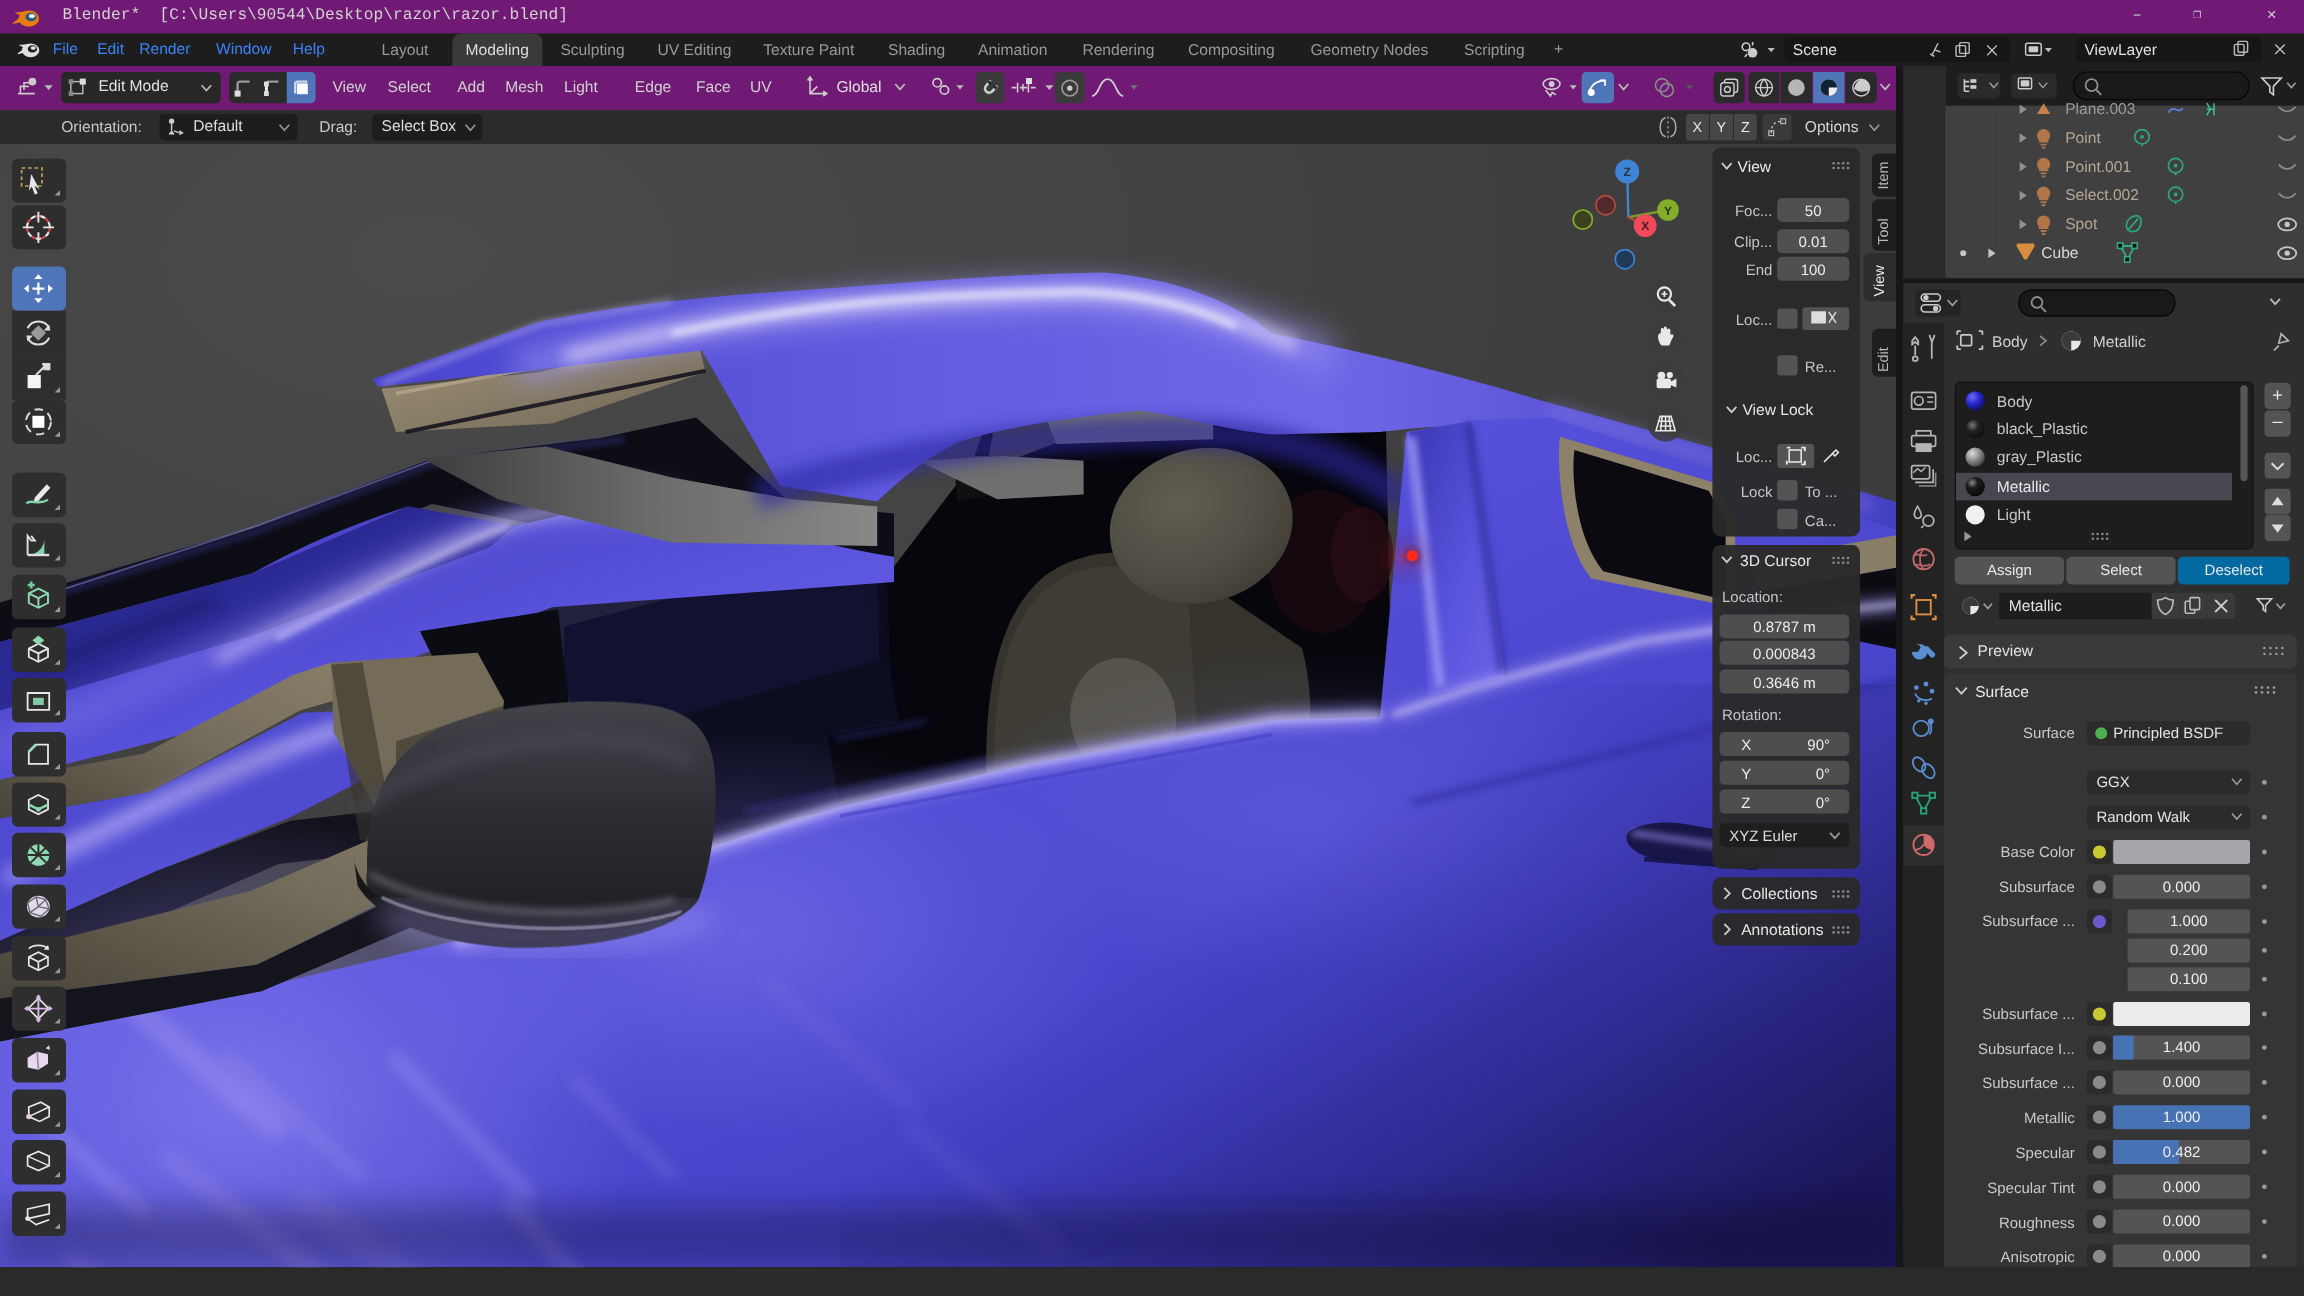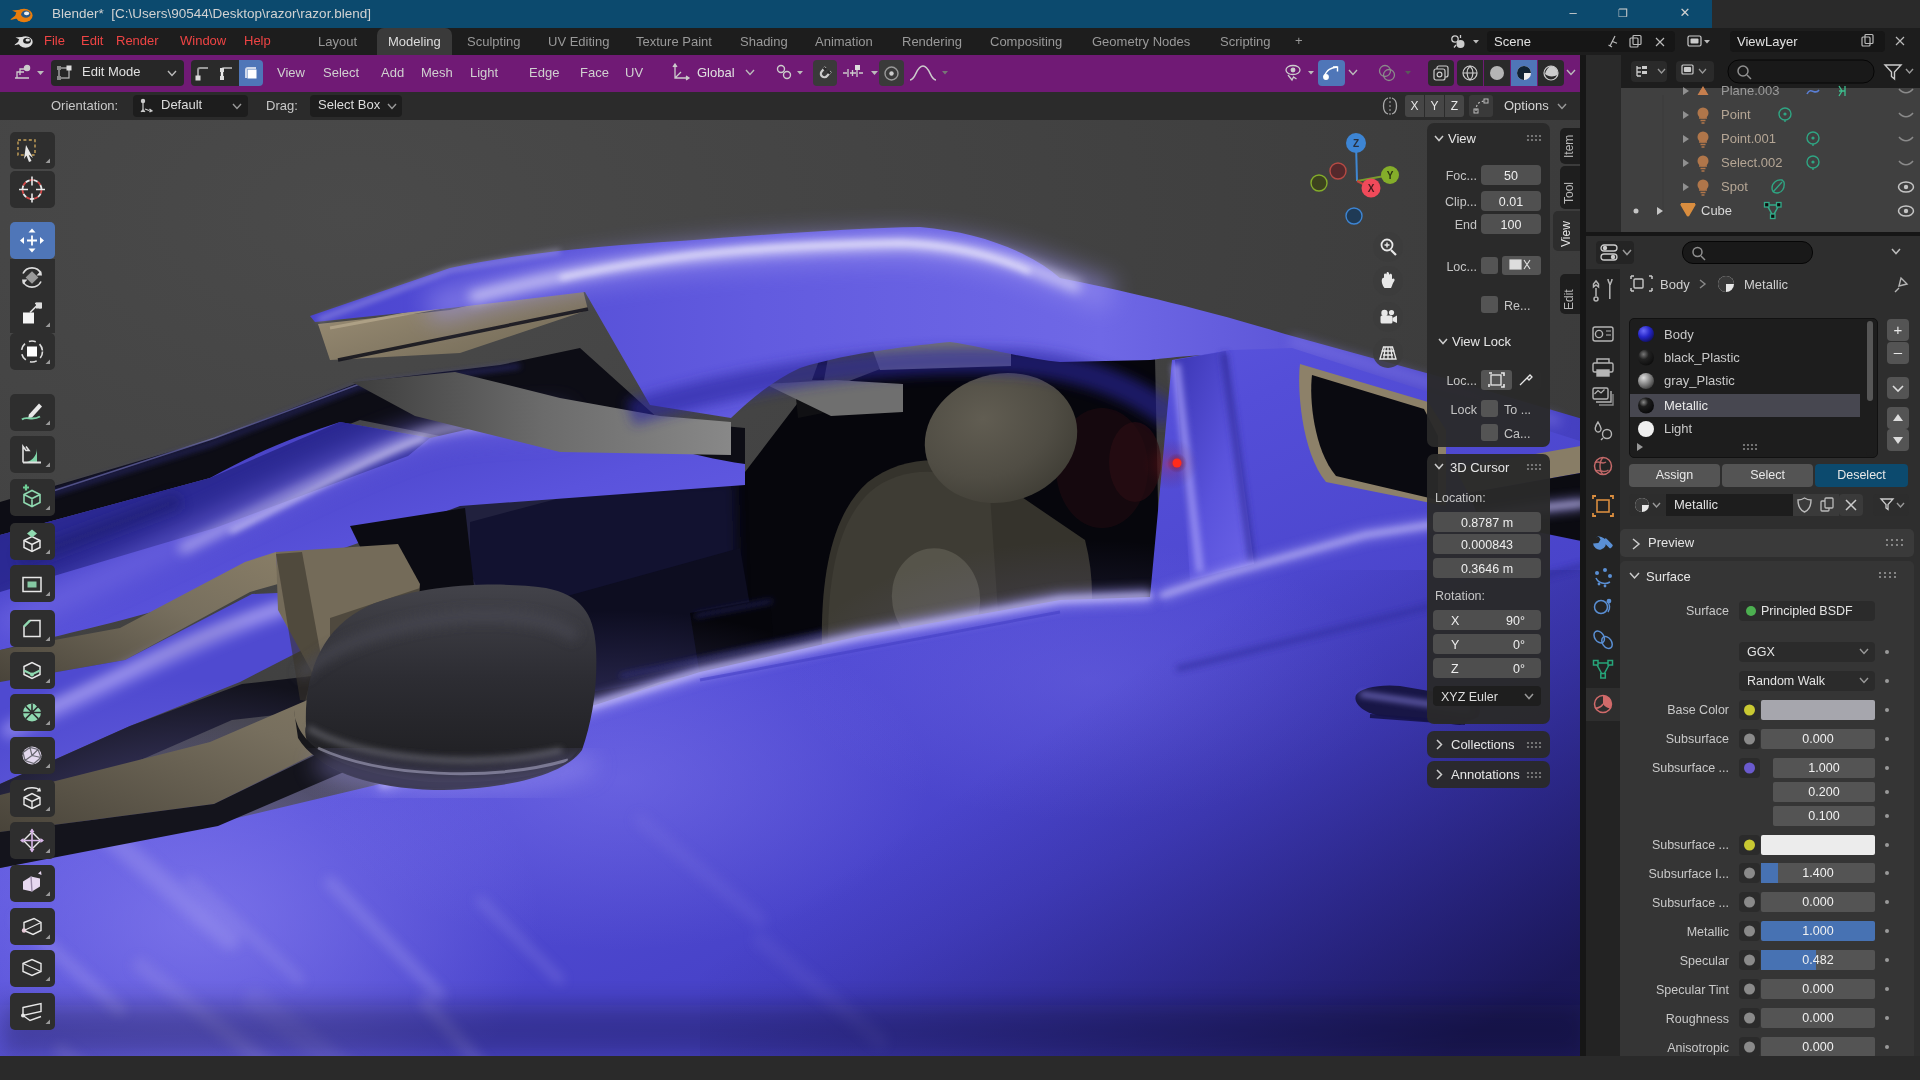--- a/index.html
+++ b/index.html
@@ -1,26 +1,26 @@
 <!DOCTYPE html>
 <html><head>
 <meta charset="utf-8">
 <style>
   * { margin:0; padding:0; box-sizing:border-box; }
   html,body { width:1920px; height:1080px; overflow:hidden; background:#000; }
   body { font-family:"Liberation Sans", sans-serif; color:#c9c9c9; font-size:13px; }
   #app { position:absolute; top:0; left:0; width:1920px; height:1080px; background:#2a2a2a; }
   .abs { position:absolute; }
   
-  #titlebar { position:absolute; top:0; left:0; width:1712px; height:28px; background:#0c4a6e; }
+  #titlebar { position:absolute; top:0; left:0; width:1920px; height:28px; background:#701a75;font-family:Liberation Mono, monospace; }
   #titlebar .title { position:absolute; left:52px; top:6px; color:#d2d2d2; font-size:13.5px; }
   .winbtn { position:absolute; top:0; width:46px; height:28px; color:#cfcfcf; text-align:center; line-height:26px; font-size:13px; }
   
   #topbar { position:absolute; top:28px; left:0; width:1920px; height:27px; background:#1d1d1d; }
-  .menu { position:absolute; top:5px; color:#ef4444; font-size:13px; }
+  .menu { position:absolute; top:5px; color:#3b82f6; font-size:13px; }
   .wtab { position:absolute; top:0; height:27px; line-height:28px; color:#999; font-size:13px; border-radius:7px 7px 0 0; }
   .wtab.active { background:#3a3a3a; color:#ddd; }
   
   #vhead { position:absolute; top:55px; left:0; width:1586px; height:37px; background:#701a75; }
   #vsub  { position:absolute; top:92px; left:0; width:1586px; height:28px; background:#2b2b2b; }
   .hmenu { position:absolute; top:10px; color:#d0d0d0; font-size:13px; }
   
   #viewport { position:absolute; top:120px; left:0; width:1586px; height:936px; overflow:hidden; background:#3d3d3d; }
   
   #status { position:absolute; top:1056px; left:0; width:1920px; height:24px; background:#202020; color:#8e8e8e; }
@@ -1212,21 +1212,21 @@
         <rect width="22" height="22" rx="4" fill="#545454"></rect>
         <path d="M11 7 l5 7 h-10 Z" fill="#ddd"></path>
       </svg>
     <svg class="abs" style="left:301px;top:193px" width="22" height="22" viewBox="0 0 22 22">
         <rect width="22" height="22" rx="4" fill="#545454"></rect>
         <path d="M11 15 l5 -7 h-10 Z" fill="#ddd"></path>
       </svg>
 
     <div class="abs field2" style="left:43px;top:228px;width:91px;height:23px;background:#545454;line-height:23px">Assign</div>
     <div class="abs field2" style="left:136px;top:228px;width:91px;height:23px;background:#545454;line-height:23px">Select</div>
-    <div class="abs field2" style="left:229px;top:228px;width:93px;height:23px;background:#0c4a6e;line-height:23px">Deselect</div>
+    <div class="abs field2" style="left:229px;top:228px;width:93px;height:23px;background:#0369a1;line-height:23px">Deselect</div>
 
     <svg class="abs" style="left:43px;top:258px" width="37" height="22" viewBox="0 0 37 22">
       <rect width="37" height="22" rx="4" fill="#2d2d2d"></rect>
       <circle cx="13" cy="11" r="7" fill="#e8e8e8"></circle>
       <path d="M13 4 a7 7 0 0 0 0 14 l0 -7 7 0 a7 7 0 0 0 -7 -7" fill="#3a3a3a"></path>
       <path d="M24 9 l3.5 4 3.5-4" stroke="#999" stroke-width="1.4" fill="none"></path>
     </svg>
     <div class="abs" style="left:80px;top:258px;width:127px;height:22px;background:#1d1d1d">
       <span class="abs" style="left:8px;top:3px;color:#e0e0e0;font-size:13px">Metallic</span>
     </div>

